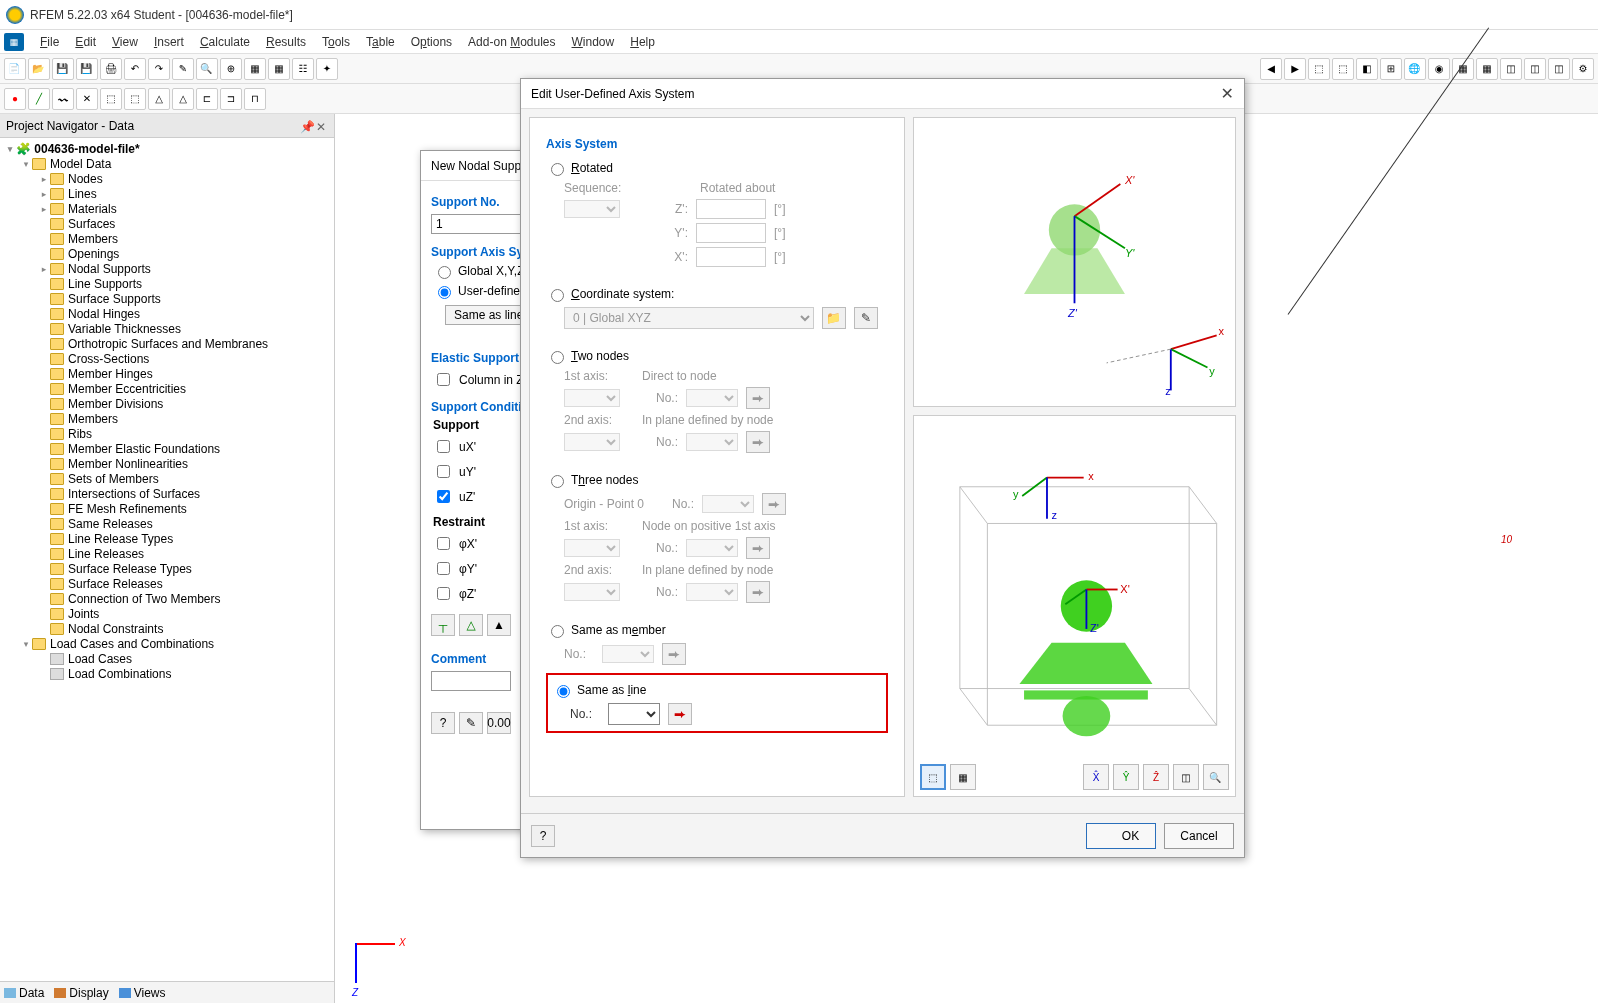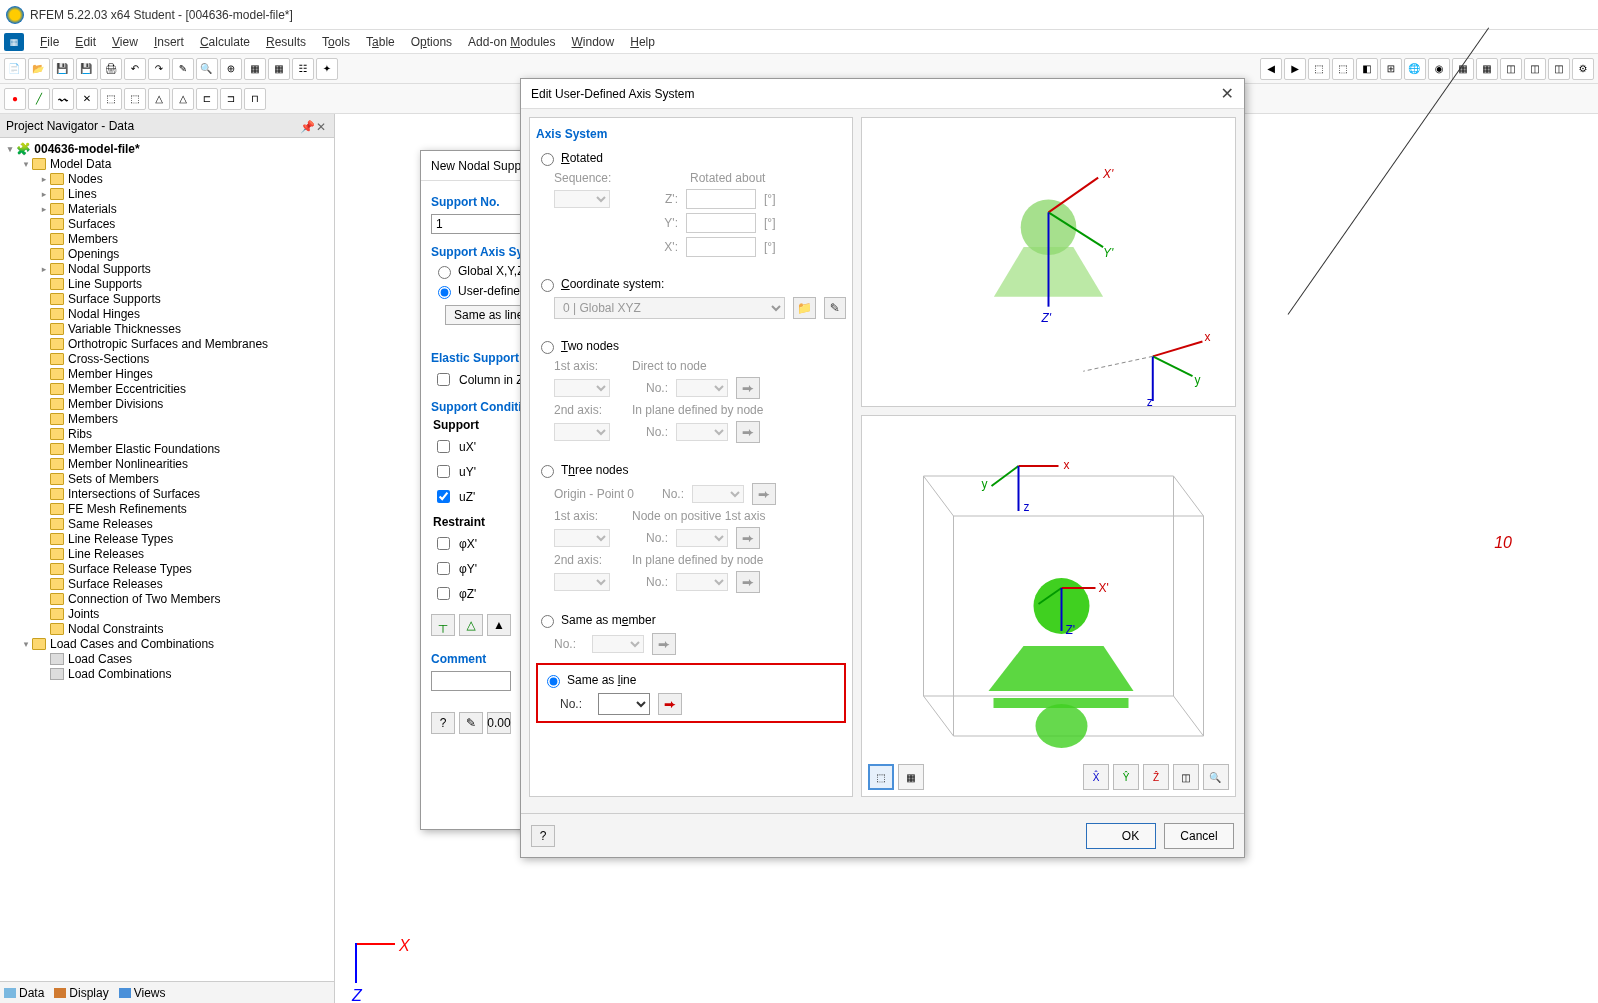--- a/index.html
+++ b/index.html
@@ -32,39 +32,39 @@
 .tree-item.d1 { padding-left: 20px; }
 .tree-item.d2 { padding-left: 38px; }
 .nav-tabs { height: 22px; border-top: 1px solid #ccc; display: flex; align-items: center; padding: 0 4px; gap: 10px; background: #f4f4f4; }
 .nav-tabs .tab { display: flex; align-items: center; gap: 3px; font-size: 11px; }
 .nav-tabs .icon { width: 12px; height: 10px; }
 
 .canvas { flex: 1; background: #fff; position: relative; }
 .axis-widget { position: absolute; left: 20px; bottom: 60px; }
 .axis-widget .x { position: absolute; width: 40px; height: 2px; background: red; top: 0; left: 0; }
 .axis-widget .z { position: absolute; width: 2px; height: 40px; background: blue; top: 0; left: 0; }
-.axlbl { position: absolute; font-size: 16px; font-style: italic; }
+.axlbl { position: absolute; font-size: 10px; font-style: italic; }
 .bg-line { position: absolute; height: 1px; transform-origin: left; }
 
 .modal { position: absolute; background: #fff; border: 1px solid #999; box-shadow: 2px 2px 8px rgba(0,0,0,0.3); }
 .modal-head { height: 30px; display: flex; align-items: center; padding: 0 10px; background: #fff; border-bottom: 1px solid #ddd; justify-content: space-between; }
 .modal-head .close { font-size: 16px; cursor: pointer; color: #444; }
 
 .nns-modal { left: 420px; top: 150px; width: 450px; height: 680px; z-index: 5; }
 .section-h { color: #0066cc; font-weight: 600; padding: 8px 10px 2px; }
 .fld { margin: 3px 10px; display: flex; align-items: center; gap: 6px; }
 .fld input[type=text] { width: 100px; border: 1px solid #999; padding: 2px 4px; }
 .radio-row { display: flex; align-items: center; gap: 4px; padding: 2px 12px; }
 .indent-btn { margin-left: 24px; margin-top: 4px; padding: 2px 8px; border: 1px solid #aaa; background: #f4f4f4; display: inline-block; }
 .chk-row { display: flex; align-items: center; gap: 6px; padding: 3px 12px; }
 .chk-row input[type=checkbox] { width: 13px; height: 13px; }
 
 .axis-modal { left: 520px; top: 78px; width: 725px; height: 780px; z-index: 10; background: #f4f4f4; }
 .axis-body { display: flex; padding: 8px; gap: 8px; }
-.axis-left { width: 324px; background: #fff; border: 1px solid #ccc; padding: 6px; }
+.axis-left { width: 376px; background: #fff; border: 1px solid #ccc; padding: 16px; }
 .axis-right { flex: 1; display: flex; flex-direction: column; gap: 8px; }
 .preview-box { height: 290px; background: #fff; border: 1px solid #ccc; position: relative; }
 .preview-box2 { height: 382px; background: #fff; border: 1px solid #ccc; position: relative; }
 .group-h { color: #0066cc; font-weight: 600; padding: 3px 0 6px; }
 .radio-opt { display: flex; align-items: center; gap: 4px; padding: 3px 0; }
 .sub-row { display: flex; align-items: center; gap: 8px; padding: 2px 0 2px 18px; color: #999; }
 .sub-row input, .sub-row select { border: 1px solid #ccc; background: #f4f4f4; color: #999; }
 .spinner { width: 70px; height: 20px; border: 1px solid #ccc; background: #fff; display: inline-block; }
 .small-btn { width: 24px; height: 22px; border: 1px solid #bbb; background: #f0f0f0; display: inline-flex; align-items: center; justify-content: center; }
 .coord-select { width: 250px; height: 22px; border: 1px solid #aaa; padding: 0 4px; background: #fff; }

